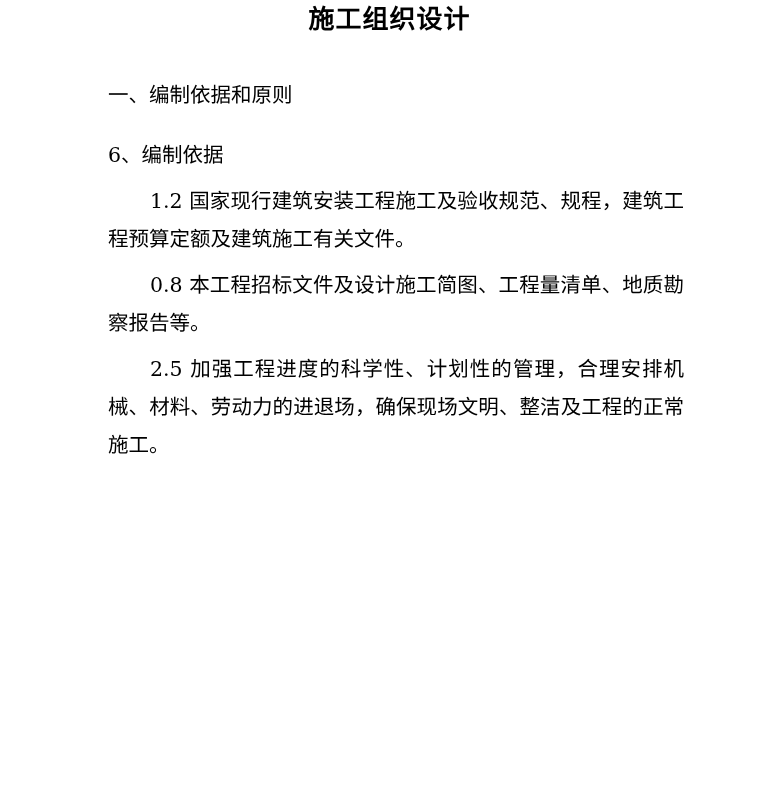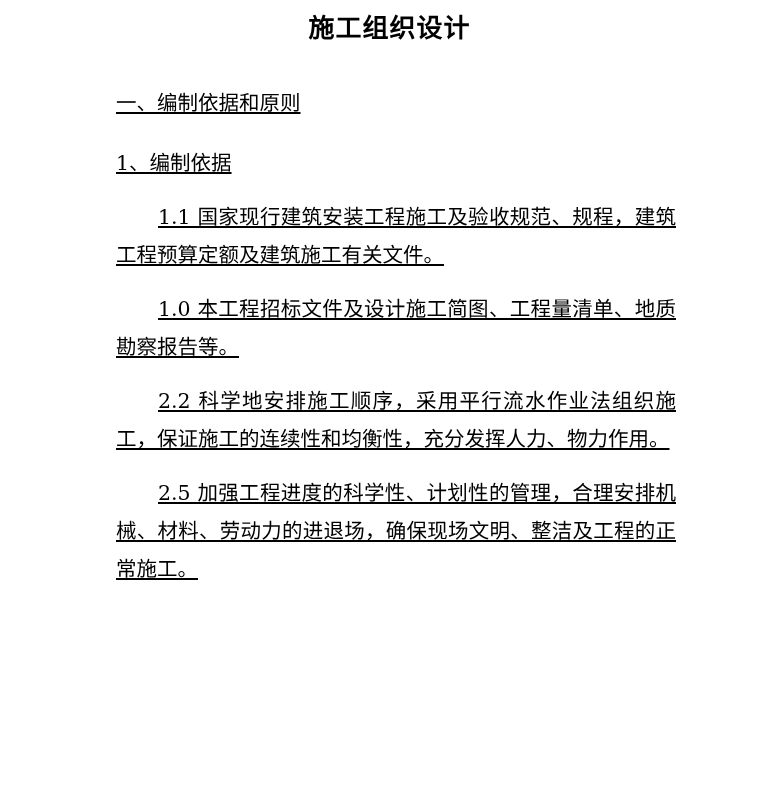--- a/index.html
+++ b/index.html
@@ -16,21 +16,21 @@
     background: #ffffff;
     overflow: hidden;
     font-family: "DejaVu Serif", "Liberation Serif", serif;
     color: #000000;
     -webkit-font-smoothing: antialiased;
   }
 
   
   .doc-title {
     position: absolute;
-    top: 9px;
+    top: 0;
     left: 0;
     width: 779px;
     text-align: center;
     font-size: 26px;
     font-weight: bold;
     line-height: 38px;
     letter-spacing: 1px;
     font-family: "DejaVu Serif", "Liberation Serif", serif;
   }
 
@@ -40,24 +40,23 @@
     top: 68px;
     left: 100px;
     width: 592px;
   }
 
   .para {
     font-size: 20.5px;
     line-height: 38px;
     text-align: justify;
     text-justify: inter-ideograph;
-    margin: 16px;
+    margin: 8px;
     word-break: break-all;
     letter-spacing: 0px;
-    text-decoration: underline;
   }
 
   
   .para.level1 {
     text-indent: 0;
     margin-bottom: 22px;
   }
 
   
   .para.level2 {
@@ -72,20 +71,19 @@
 </head>
 <body>
 
 <div id="page">
 
   <div class="doc-title">施工组织设计</div>
 
   <div class="body-block">
 
   <p class="para level1">一、编制依据和原则</p>
-      <p class="para level2">1、编制依据</p>
-      <p class="para item">1.1 国家现行建筑安装工程施工及验收规范、规程，建筑工程预算定额及建筑施工有关文件。</p>
-      <p class="para item">1.0 本工程招标文件及设计施工简图、工程量清单、地质勘察报告等。</p>
-      <p class="para item">2.2 科学地安排施工顺序，采用平行流水作业法组织施工，保证施工的连续性和均衡性，充分发挥人力、物力作用。</p>
+      <p class="para level2">6、编制依据</p>
+      <p class="para item">1.2 国家现行建筑安装工程施工及验收规范、规程，建筑工程预算定额及建筑施工有关文件。</p>
+      <p class="para item">0.8 本工程招标文件及设计施工简图、工程量清单、地质勘察报告等。</p>
       <p class="para item">2.5 加强工程进度的科学性、计划性的管理，合理安排机械、材料、劳动力的进退场，确保现场文明、整洁及工程的正常施工。</p>
     </div>
 
 </div>
 
 </body></html>

